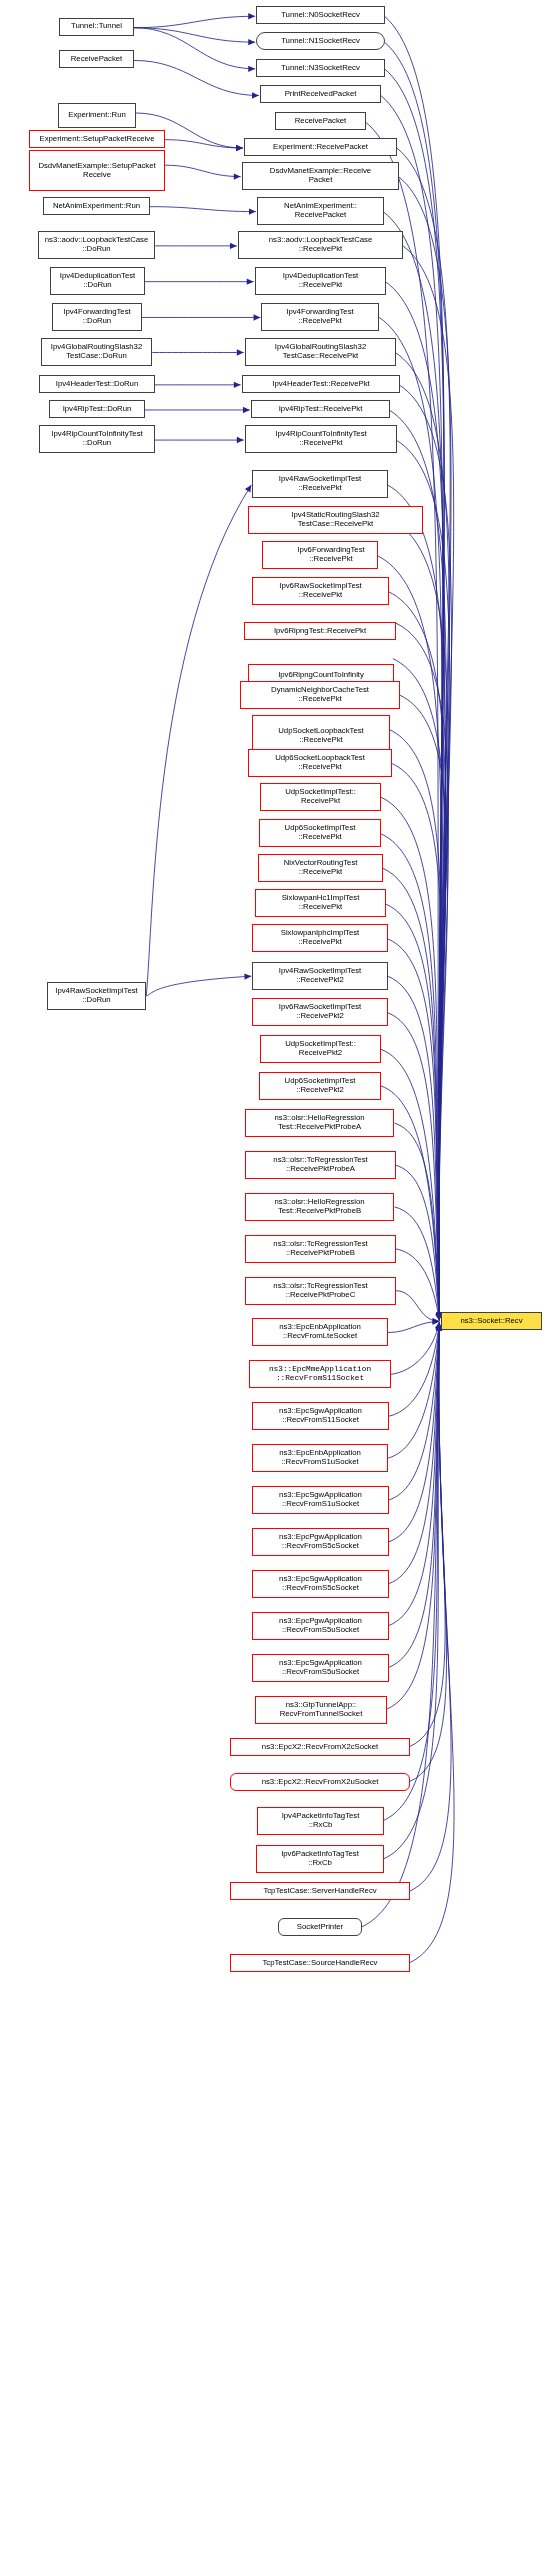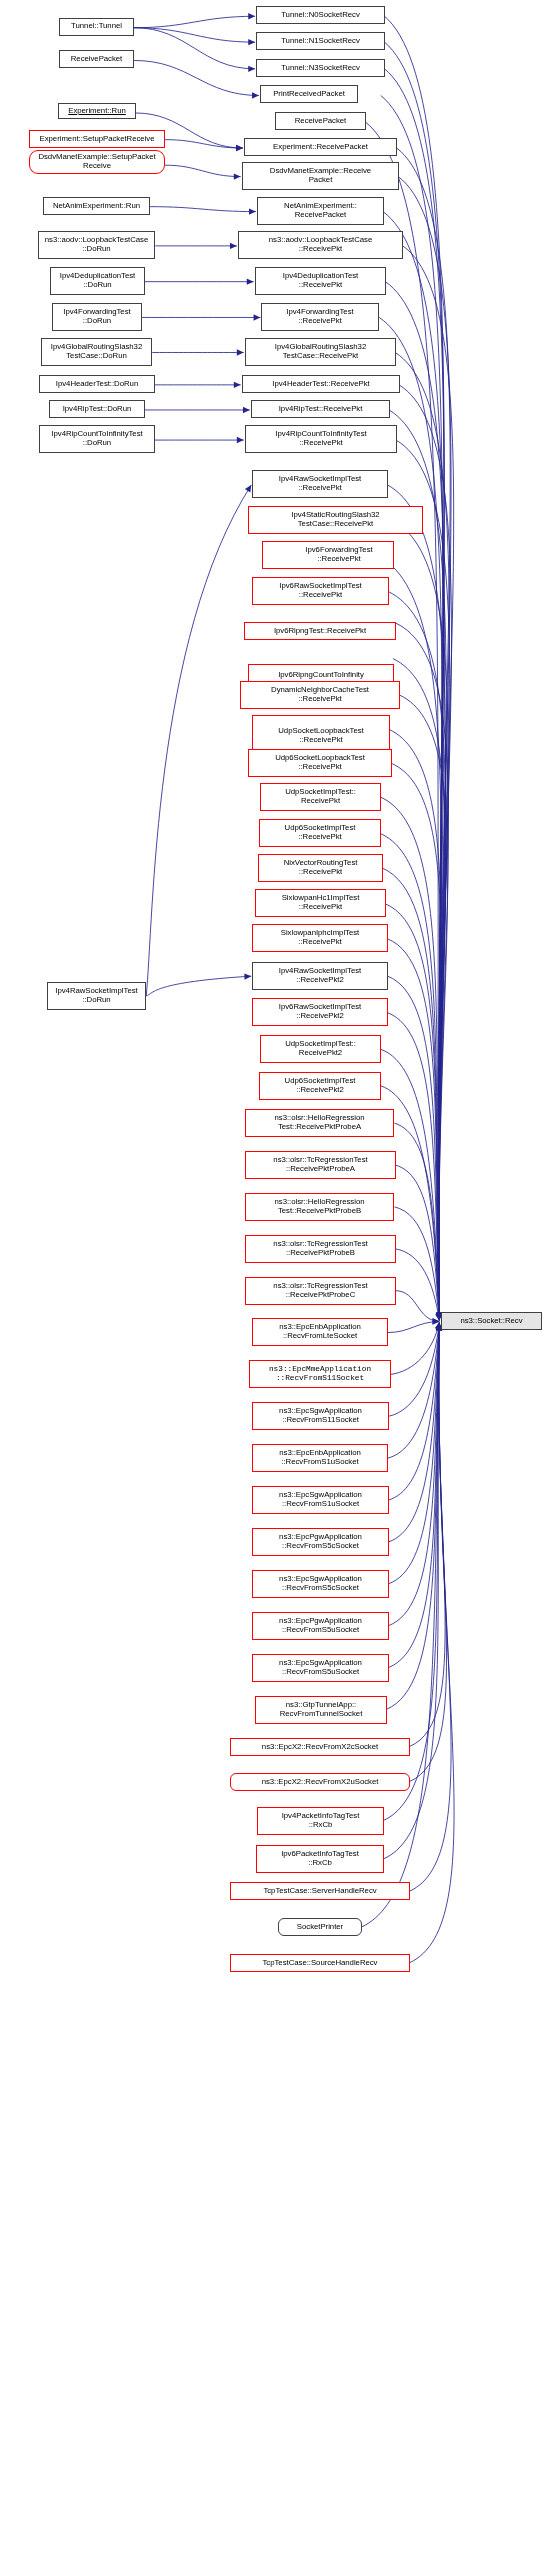--- a/index.html
+++ b/index.html
@@ -35,21 +35,21 @@
     background: #ffffff;
     border: 0.8px solid #404040;
     white-space: pre-line;
     letter-spacing: -0.04px;
     z-index: 5;
   }
   .node.red {
     border: 0.8px solid #ff0000;
   }
   .node.target {
-    background: #e5e5e5;
+    background: #fde047;
     border: 0.8px solid #404040;
   }
   .node .lbl {
     display: block;
     padding: 0 1.5px;
     white-space: pre-line;
   }
 </style>
 </head>
 <body>
@@ -158,23 +158,23 @@
         <path d="M538,2292 C617.8,2258.52 569,2045.5500000000002 577,1738.65" stroke="#24248f" stroke-width="1.1" fill="none"></path>
         <path d="M538,2338 C622.4,2301.76 569,2071.2333333333336 577,1739.0333333333333" stroke="#24248f" stroke-width="1.1" fill="none"></path>
         <path d="M503,2389.5 C592.55,2350.17 569,2099.9875 577,1739.4625" stroke="#24248f" stroke-width="1.1" fill="none"></path>
         <path d="M504,2439.5 C598.55,2397.17 569,2127.9041666666667 577,1739.8791666666666" stroke="#24248f" stroke-width="1.1" fill="none"></path>
         <path d="M538,2482 C636.8,2437.12 569,2151.633333333333 577,1740.2333333333333" stroke="#24248f" stroke-width="1.1" fill="none"></path>
         <path d="M475,2529 C578.5,2481.3 569,2177.875 577,1740.625" stroke="#24248f" stroke-width="1.1" fill="none"></path>
         <path d="M538,2576 C646.2,2525.48 569,2204.116666666667 577,1741.0166666666667" stroke="#24248f" stroke-width="1.1" fill="none"></path>
       </g>
     </svg>
 <div class="node" style="left: 256px; top: 6.1px; width: 129px; height: 18.3px;"><span class="lbl">Tunnel::N0SocketRecv</span></div>
-    <div class="node" style="left: 256px; top: 32px; width: 129px; height: 18.3px;"><span class="lbl">Tunnel::N1SocketRecv</span></div>
+    <div class="node" style="left: 256px; top: 32px; width: 129px; height: 18.3px; border-radius: 9px;"><span class="lbl">Tunnel::N1SocketRecv</span></div>
     <div class="node" style="left: 256px; top: 59px; width: 129px; height: 18.3px;"><span class="lbl">Tunnel::N3SocketRecv</span></div>
-    <div class="node" style="left: 260px; top: 85px; width: 98px; height: 18.3px;"><span class="lbl">PrintReceivedPacket</span></div>
+    <div class="node" style="left: 260px; top: 85px; width: 121px; height: 18.3px;"><span class="lbl">PrintReceivedPacket</span></div>
     <div class="node" style="left: 275px; top: 112px; width: 91px; height: 18.3px;"><span class="lbl">ReceivePacket</span></div>
     <div class="node" style="left: 244px; top: 138px; width: 153px; height: 18.3px;"><span class="lbl">Experiment::ReceivePacket</span></div>
     <div class="node" style="left: 242px; top: 162px; width: 157px; height: 28px;"><span class="lbl">DsdvManetExample::Receive
 Packet</span></div>
     <div class="node" style="left: 257px; top: 197px; width: 127px; height: 28px;"><span class="lbl">NetAnimExperiment::
 ReceivePacket</span></div>
     <div class="node" style="left: 238px; top: 231px; width: 165px; height: 28px;"><span class="lbl">ns3::aodv::LoopbackTestCase
 ::ReceivePkt</span></div>
     <div class="node" style="left: 255px; top: 267px; width: 131px; height: 28px;"><span class="lbl">Ipv4DeduplicationTest
 ::ReceivePkt</span></div>
@@ -183,21 +183,21 @@
     <div class="node" style="left: 245px; top: 338px; width: 151px; height: 28px;"><span class="lbl">Ipv4GlobalRoutingSlash32
 TestCase::ReceivePkt</span></div>
     <div class="node" style="left: 242px; top: 375px; width: 158px; height: 18.3px;"><span class="lbl">Ipv4HeaderTest::ReceivePkt</span></div>
     <div class="node" style="left: 251px; top: 400px; width: 139px; height: 18.3px;"><span class="lbl">Ipv4RipTest::ReceivePkt</span></div>
     <div class="node" style="left: 245px; top: 425px; width: 152px; height: 28px;"><span class="lbl">Ipv4RipCountToInfinityTest
 ::ReceivePkt</span></div>
     <div class="node" style="left: 252px; top: 470px; width: 136px; height: 28px;"><span class="lbl">Ipv4RawSocketImplTest
 ::ReceivePkt</span></div>
     <div class="node red" style="left: 248px; top: 506px; width: 175px; height: 28px;"><span class="lbl">Ipv4StaticRoutingSlash32
 TestCase::ReceivePkt</span></div>
-    <div class="node red" style="left: 262px; top: 541px; width: 132px; height: 28px; padding-left: 22px;"><span class="lbl">Ipv6ForwardingTest
+    <div class="node red" style="left: 262px; top: 541px; width: 116px; height: 28px; padding-left: 22px;"><span class="lbl">Ipv6ForwardingTest
 ::ReceivePkt</span></div>
     <div class="node red" style="left: 252px; top: 577px; width: 137px; height: 28px;"><span class="lbl">Ipv6RawSocketImplTest
 ::ReceivePkt</span></div>
     <div class="node red" style="left: 244px; top: 614px; width: 152px; height: 18.3px; margin-top: 8px;"><span class="lbl">Ipv6RipngTest::ReceivePkt</span></div>
     <div class="node red" style="left: 248px; top: 644px; width: 146px; height: 31px; margin-top: 20px;"><span class="lbl">Ipv6RipngCountToInfinity
 Test::ReceivePkt</span></div>
     <div class="node red" style="left: 240px; top: 681px; width: 160px; height: 28px;"><span class="lbl">DynamicNeighborCacheTest
 ::ReceivePkt</span></div>
     <div class="node red" style="left: 252px; top: 715px; width: 138px; height: 41px;"><span class="lbl">UdpSocketLoopbackTest
 ::ReceivePkt</span></div>
@@ -255,23 +255,23 @@
     <div class="node red" style="left: 230px; top: 1773px; width: 180px; height: 18.3px; border-radius: 6px;"><span class="lbl">ns3::EpcX2::RecvFromX2uSocket</span></div>
     <div class="node red" style="left: 257px; top: 1807px; width: 127px; height: 28px;"><span class="lbl">Ipv4PacketInfoTagTest
 ::RxCb</span></div>
     <div class="node red" style="left: 256px; top: 1845px; width: 128px; height: 28px;"><span class="lbl">Ipv6PacketInfoTagTest
 ::RxCb</span></div>
     <div class="node red" style="left: 230px; top: 1882px; width: 180px; height: 18.3px;"><span class="lbl">TcpTestCase::ServerHandleRecv</span></div>
     <div class="node" style="left: 278px; top: 1918px; width: 84px; height: 18.3px; border-radius: 6px;"><span class="lbl">SocketPrinter</span></div>
     <div class="node red" style="left: 230px; top: 1954px; width: 180px; height: 18.3px;"><span class="lbl">TcpTestCase::SourceHandleRecv</span></div>
     <div class="node" style="left: 59px; top: 17.5px; width: 75px; height: 18.3px;"><span class="lbl">Tunnel::Tunnel</span></div>
     <div class="node" style="left: 59px; top: 50px; width: 75px; height: 18.3px;"><span class="lbl">ReceivePacket</span></div>
-    <div class="node" style="left: 58px; top: 103px; width: 78px; height: 16px; text-decoration: underline;"><span class="lbl">Experiment::Run</span></div>
+    <div class="node" style="left: 58px; top: 103px; width: 78px; height: 25px;"><span class="lbl">Experiment::Run</span></div>
     <div class="node red" style="left: 29px; top: 130px; width: 136px; height: 18.3px;"><span class="lbl">Experiment::SetupPacketReceive</span></div>
-    <div class="node red" style="left: 29px; top: 150px; width: 136px; height: 24px; border-radius: 9px;"><span class="lbl">DsdvManetExample::SetupPacket
+    <div class="node red" style="left: 29px; top: 150px; width: 136px; height: 41px;"><span class="lbl">DsdvManetExample::SetupPacket
 Receive</span></div>
     <div class="node" style="left: 43px; top: 197px; width: 107px; height: 18.3px;"><span class="lbl">NetAnimExperiment::Run</span></div>
     <div class="node" style="left: 38px; top: 231px; width: 117px; height: 28px;"><span class="lbl">ns3::aodv::LoopbackTestCase
 ::DoRun</span></div>
     <div class="node" style="left: 50px; top: 267px; width: 95px; height: 28px;"><span class="lbl">Ipv4DeduplicationTest
 ::DoRun</span></div>
     <div class="node" style="left: 52px; top: 303px; width: 90px; height: 28px;"><span class="lbl">Ipv4ForwardingTest
 ::DoRun</span></div>
     <div class="node" style="left: 41px; top: 338px; width: 111px; height: 28px;"><span class="lbl">Ipv4GlobalRoutingSlash32
 TestCase::DoRun</span></div>

